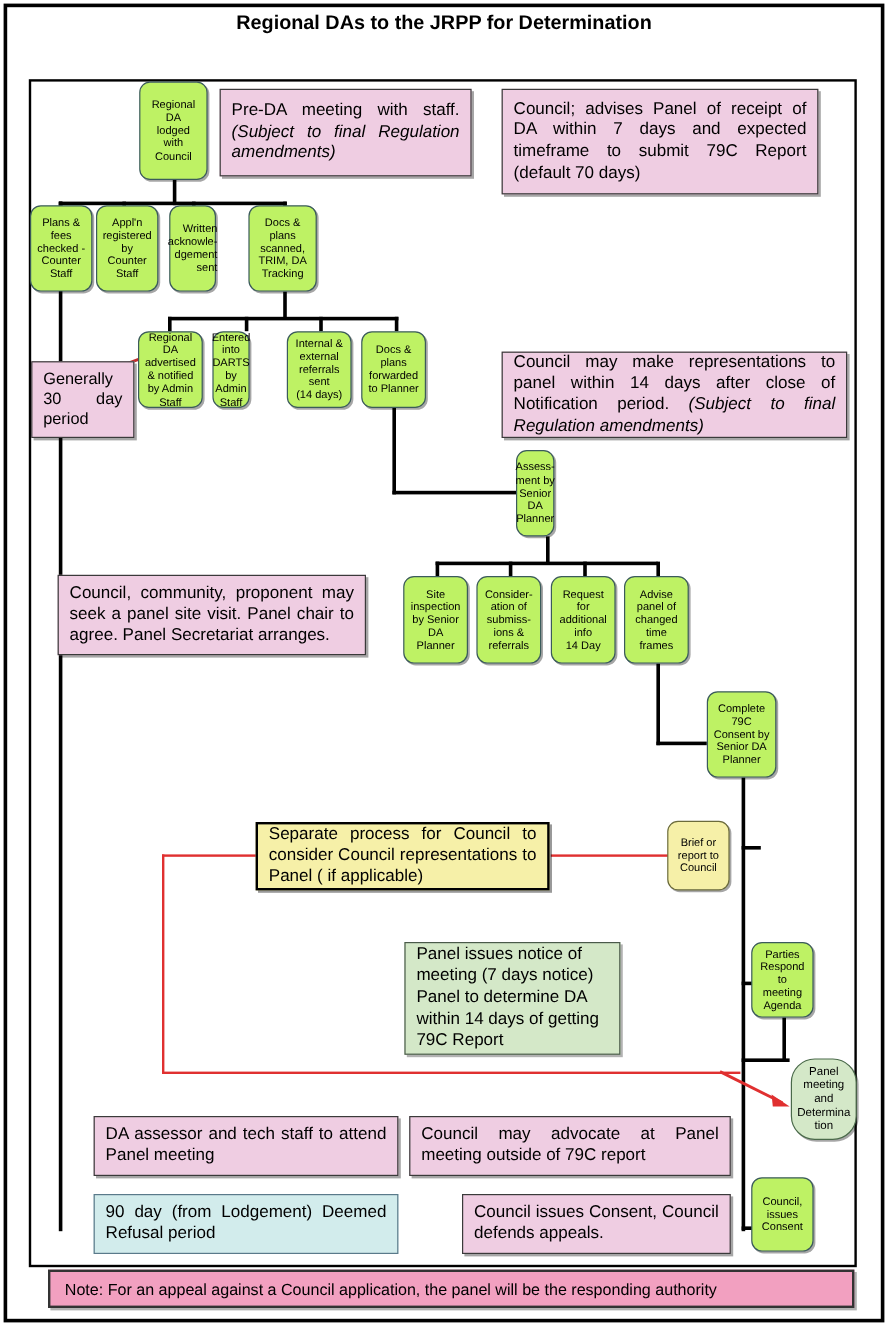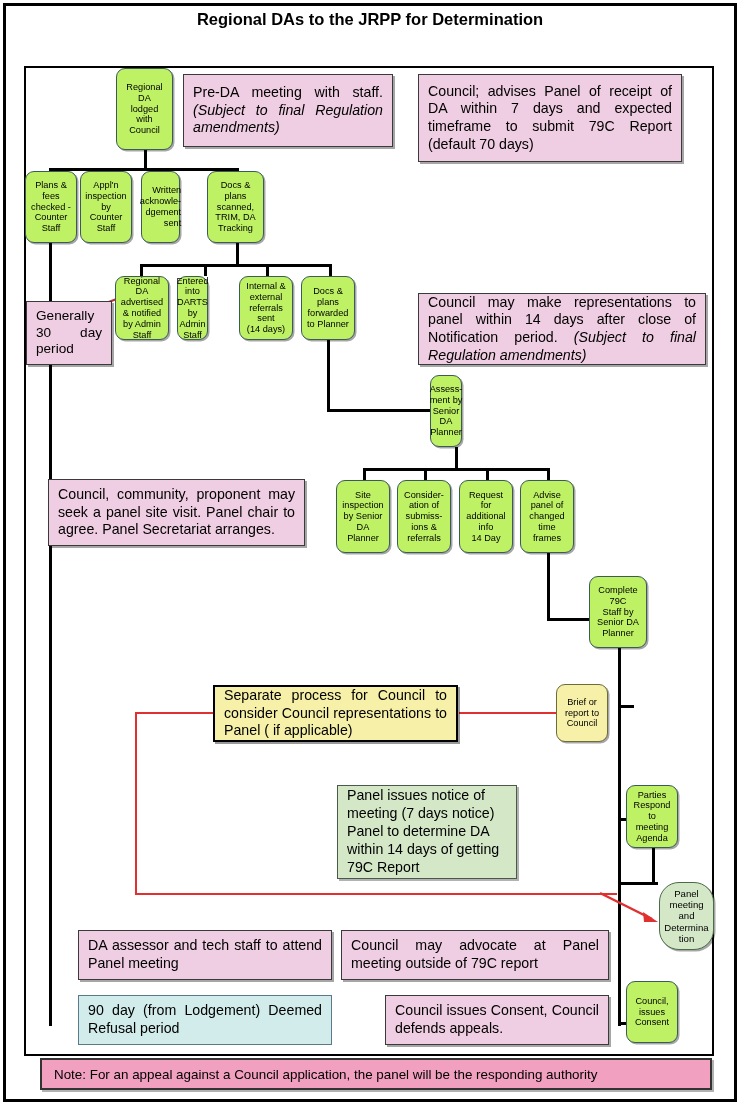--- a/index.html
+++ b/index.html
@@ -175,21 +175,21 @@
 
 <div class="node proc" style="left:25px;top:171px;width:52px;height:72px;">
   <span class="lbl">Plans &amp;
 fees
 checked -
 Counter
 Staff</span>
 </div>
 <div class="node proc" style="left:80px;top:171px;width:52px;height:72px;">
   <span class="lbl">Appl'n
-inspection
+registered
 by
 Counter
 Staff</span>
 </div>
 <div class="node proc" style="left:141px;top:171px;width:39px;height:72px;text-align:right;">
   <span class="lbl">Written
 acknowle-
 dgement
 sent</span>
 </div>
@@ -276,21 +276,21 @@
 frames</span>
 </div>
 
 <div class="node note-pink" style="left:48px;top:479px;width:257px;height:67px;">
   <span class="lbl">Council, community, proponent may seek a panel site visit. Panel chair to agree. Panel Secretariat arranges.</span>
 </div>
 
 <div class="node proc" style="left:589px;top:576px;width:58px;height:72px;">
   <span class="lbl">Complete
 79C
-Staff by
+Consent by
 Senior DA
 Planner</span>
 </div>
 
 <div class="node note-yellow" style="left:213px;top:685px;width:245px;height:57px;">
   <span class="lbl">Separate process for Council to consider Council representations to Panel ( if applicable)</span>
 </div>
 
 <div class="node proc-yellow" style="left:556px;top:684px;width:52px;height:58px;">
   <span class="lbl">Brief or

